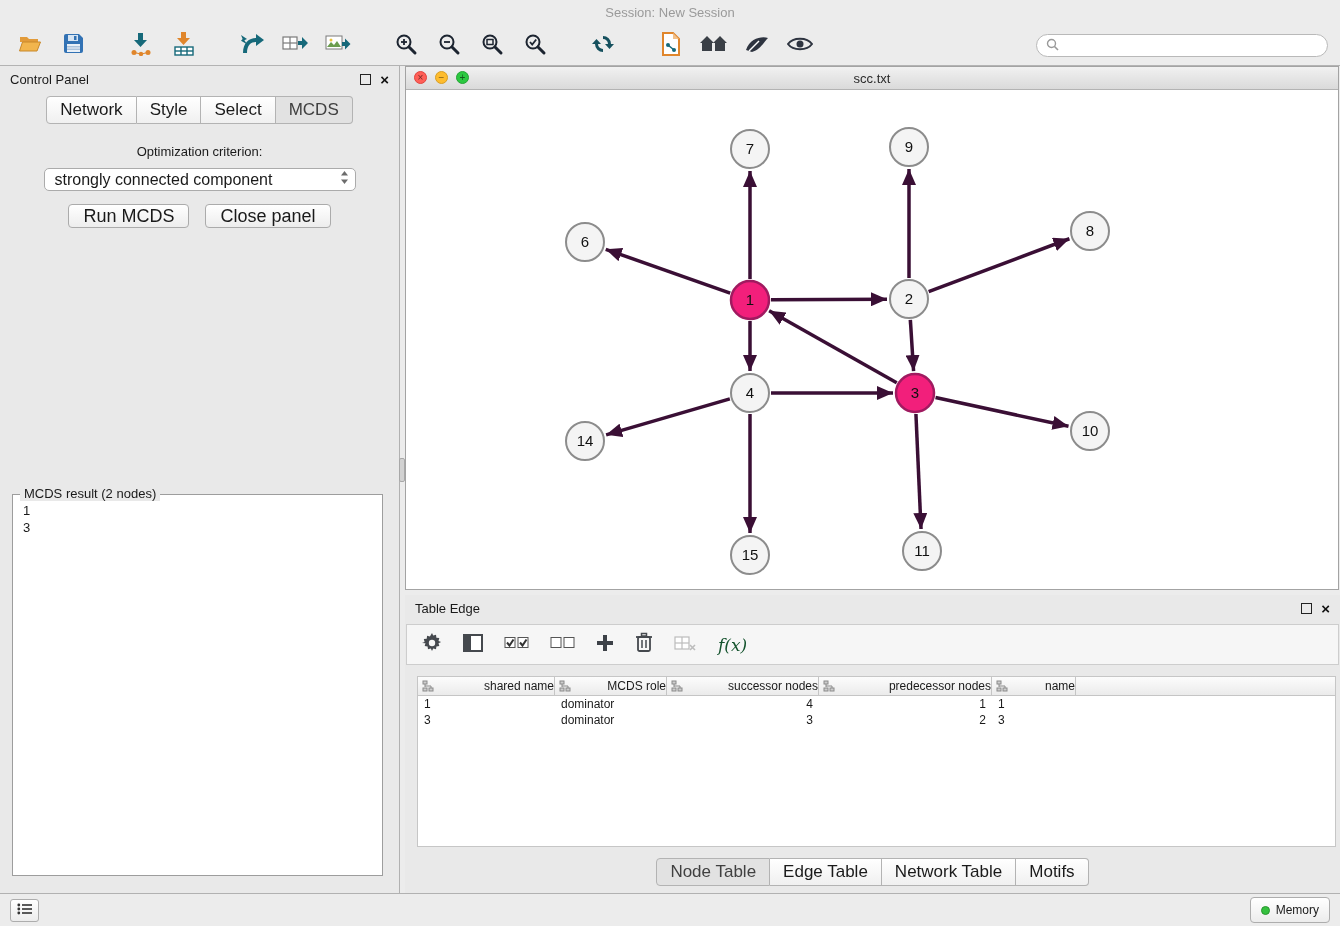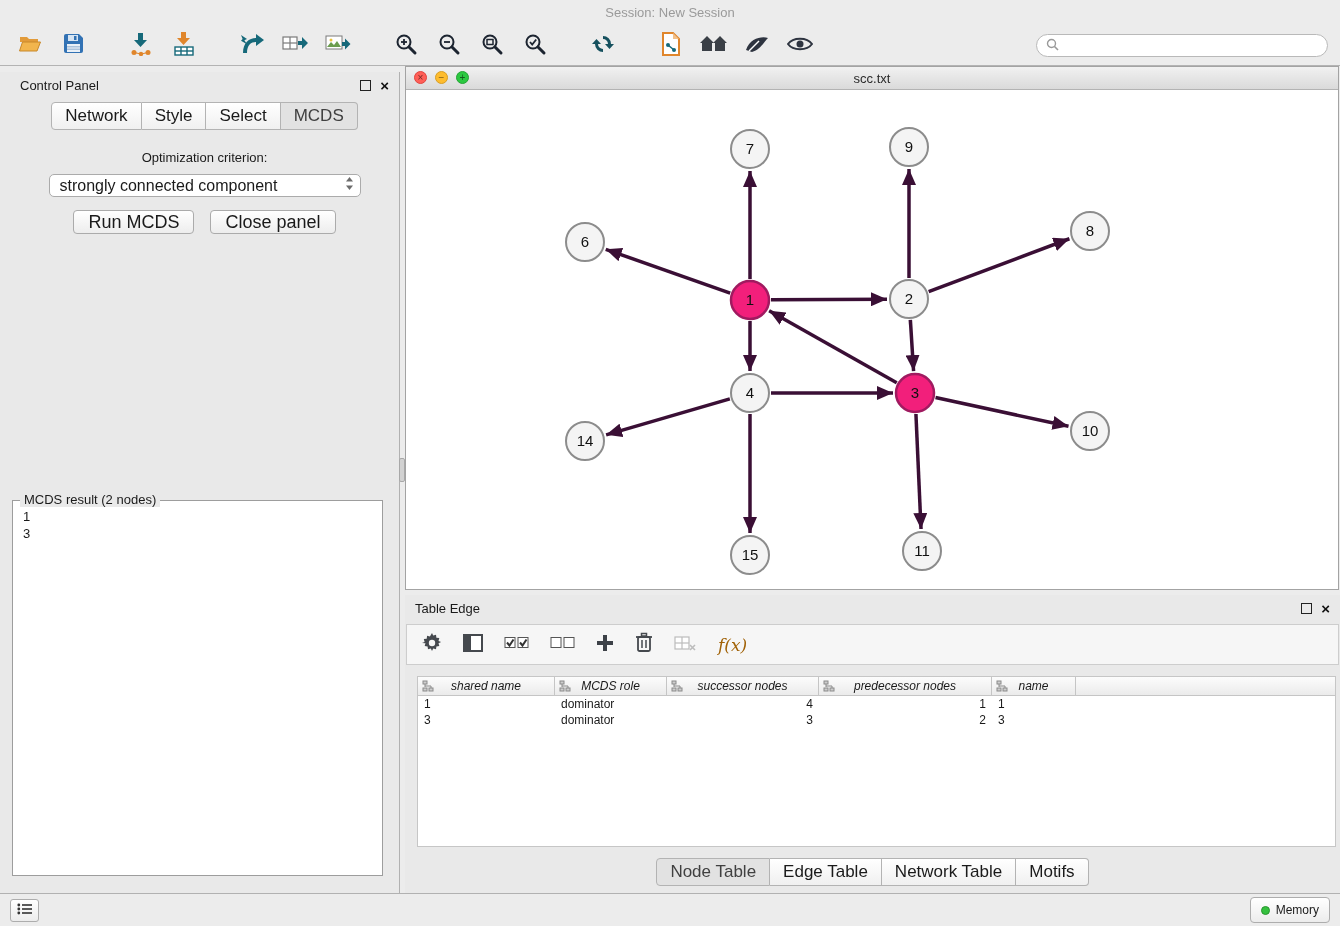--- a/index.html
+++ b/index.html
@@ -26,22 +26,22 @@
   .close-x{font-weight:bold;font-size:15px;color:#111;line-height:10px;}
 
   .seg{display:inline-flex;}
   .seg .tab{padding:3px 13px;font-size:17px;background:linear-gradient(#ffffff,#f0f0f0);
     border:1px solid #b3b3b3;border-left:none;color:#1a1a1a;}
   .seg .tab:first-child{border-left:1px solid #b3b3b3;border-radius:4px 0 0 4px;}
   .seg .tab:last-child{border-radius:0 4px 4px 0;}
   .seg .tab.active{background:#e2e2e2;color:#404040;}
 
   
-  .control-panel{position:absolute;left:0;top:72px;width:400px;bottom:33px;background:#e9e9e9;
-    border-right:1px solid #b1b1b1;box-sizing:border-box;padding-left:10px;}
+  .control-panel{position:absolute;left:0;top:66px;width:400px;bottom:33px;background:#e9e9e9;
+    border-right:1px solid #b1b1b1;box-sizing:border-box;}
   .cp-tabs{display:flex;justify-content:center;margin-top:3px;}
   .cp-body{padding-top:20px;text-align:center;}
   .opt-label{font-size:13px;margin-bottom:9px;}
   .dropdown{width:312px;margin:0 auto;height:23px;background:#fff;border:1px solid #ababab;border-radius:5px;
     display:flex;align-items:center;justify-content:space-between;padding:0 6px 0 10px;font-size:16px;box-sizing:border-box;}
   .cp-buttons{margin-top:13px;display:flex;justify-content:center;gap:16px;}
   .btn{height:22px;padding:0 14px;font-size:18px;background:linear-gradient(#ffffff,#ededed);
     border:1px solid #ababab;border-radius:4px;display:flex;align-items:center;}
   .result-fieldset{position:absolute;left:12px;right:16px;top:428px;bottom:17px;border:1px solid #9d9d9d;background:#fff;}
   .result-legend{position:absolute;top:-9px;left:7px;background:#e9e9e9;padding:0 4px;font-size:13px;}
@@ -57,26 +57,26 @@
     color:rgba(0,0,0,.55);box-sizing:border-box;}
   .light.red{background:#ff5f57;border:1px solid #e0443e;}
   .light.yellow{background:#febc2e;border:1px solid #d89e24;}
   .light.green{background:#2bc840;border:1px solid #24a434;}
   #graph-svg{display:block;}
 
   
   .table-panel{position:absolute;left:405px;top:595px;right:0;bottom:33px;background:#e9e9e9;box-sizing:border-box;}
   .tp-toolbar{margin:2px 1px 0 1px;height:41px;background:#f6f6f6;border:1px solid #cdcdcd;
     display:flex;align-items:center;gap:21px;padding:0 15px;box-sizing:border-box;}
-  .fx{font-family:"DejaVu Serif",serif;font-style:italic;font-size:17px;color:#a16207;}
+  .fx{font-family:"DejaVu Serif",serif;font-style:italic;font-size:17px;color:#14532d;}
   .tp-table{position:absolute;left:12px;right:4px;top:81px;bottom:46px;background:#fff;border:1px solid #c6c6c6;
     overflow:hidden;box-sizing:border-box;}
   .thead{display:flex;height:18px;border-bottom:1px solid #c5c5c5;background:linear-gradient(#fcfcfc,#ebebeb);}
-  .th{position:relative;display:flex;align-items:center;justify-content:center;font-size:12px;
-    border-right:1px solid #c5c5c5;box-sizing:border-box;font-style:italic;}
+  .th{position:relative;display:flex;align-items:center;justify-content:flex-end;font-size:12px;
+    border-right:1px solid #c5c5c5;box-sizing:border-box;}
   .th svg{position:absolute;left:4px;top:3px;}
   .trow{display:flex;height:16px;font-size:12px;}
   .td{padding:0 6px;box-sizing:border-box;overflow:hidden;white-space:nowrap;line-height:16px;}
   .c0{width:137px;} .c1{width:112px;} .c2{width:152px;text-align:right;} .c3{width:173px;text-align:right;}
   .c4{width:84px;} .cf{flex:1;border-right:none;}
   .tp-tabs{position:absolute;bottom:7px;left:0;right:0;text-align:center;}
 
   
   .statusbar{position:absolute;bottom:0;height:33px;left:0;right:0;border-top:1px solid #b1b1b1;
     display:flex;align-items:center;padding:0 10px;box-sizing:border-box;background:#ececec;}

